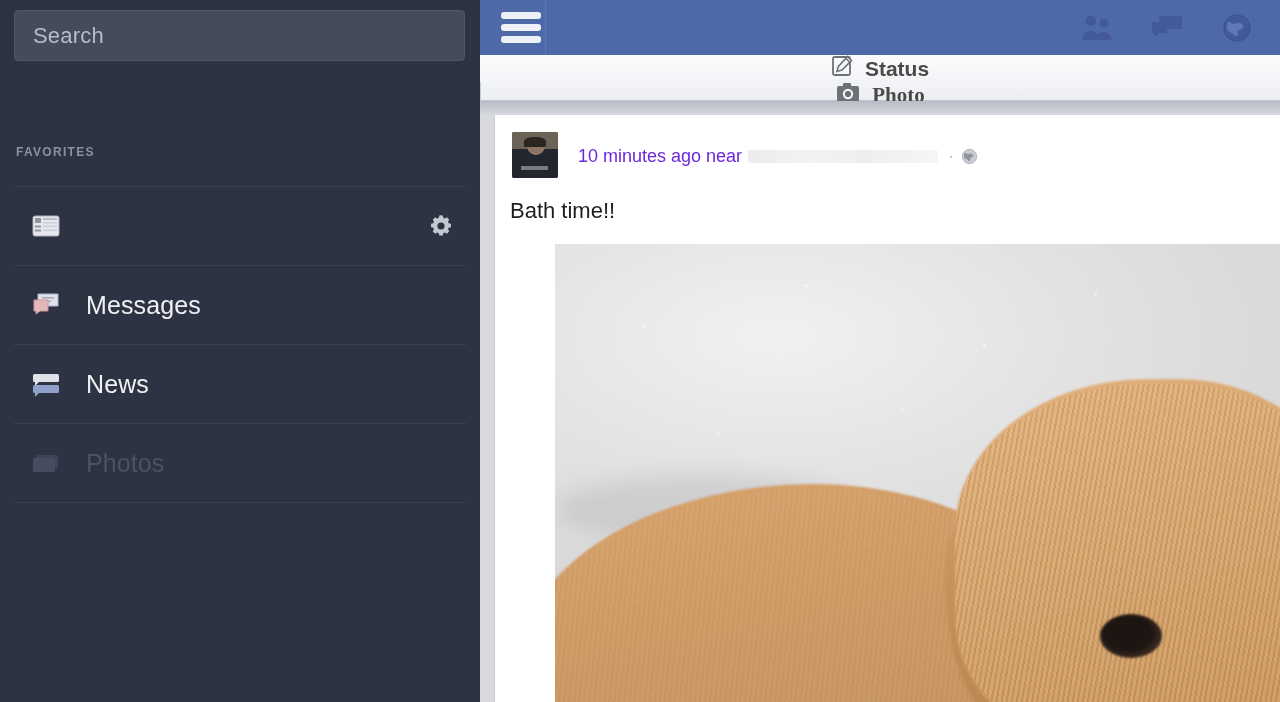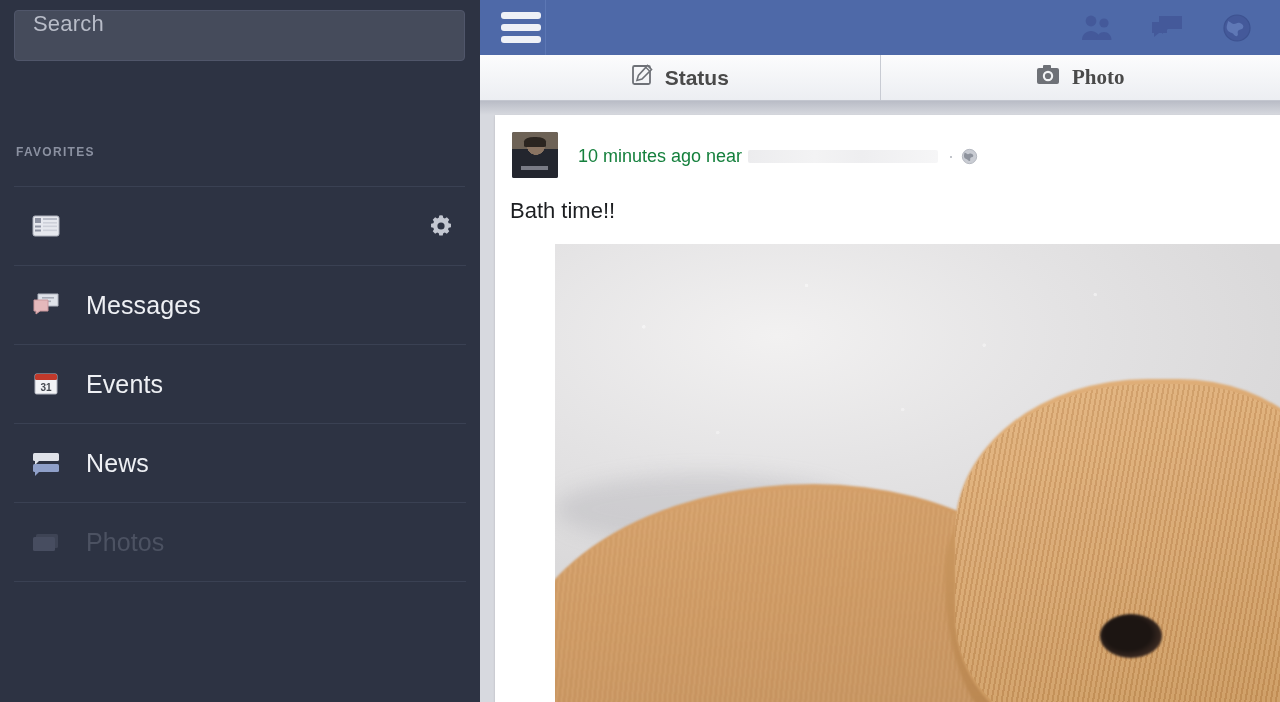--- a/index.html
+++ b/index.html
@@ -17,21 +17,21 @@
     width:480px; height:702px;
     background:#2d3343;
     overflow:hidden;
   }
   .search-box {
     position:absolute; left:14px; top:10px;
     width:451px; height:51px;
     background:#454b5b;
     border:1px solid #50566a;
     border-radius:4px;
-    display:flex; align-items:flex-start;
+    display:flex; align-items:center;
     padding-left:18px;
   }
   .search-box .ph {
     color:#b8bcc8; font-size:22px; letter-spacing:0.2px;
   }
   .fav-header {
     position:absolute; left:16px; top:145px;
     color:#8b91a1; font-size:12px; font-weight:bold;
     letter-spacing:1.3px;
   }
@@ -101,20 +101,21 @@
     width:38px; height:38px;
     display:flex; align-items:center; justify-content:center;
   }
 
   .tabbar {
     position:absolute; left:0; top:55px;
     width:800px; height:46px;
     background:linear-gradient(#fcfcfd,#eceef2);
     border-bottom:1px solid #c3c6cf;
     display:flex;
+    flex-direction:column;
   }
   .tab {
     flex:1 1 0; height:45px;
     display:flex; align-items:center; justify-content:center;
     gap:12px;
     color:#4a4a4a; font-size:21px; font-weight:bold;
     position:relative;
   }
   .tab + .tab { border-left:1px solid #c8cbd3;font-family:Liberation Serif, serif; }
   .tabshadow {
@@ -154,21 +155,21 @@
     position:absolute; left:20%; bottom:18%;
     width:58%; height:8%;
     background:#8e919b; opacity:.8;
   }
   .post-meta {
     margin-left:20px; padding-top:14px;
     flex:1 1 auto; position:relative;
     display:flex; align-items:center;
   }
   .post-meta .ts {
-    color:#15803d; font-size:18px; white-space:nowrap;
+    color:#6d28d9; font-size:18px; white-space:nowrap;
   }
   .post-meta .loc-redacted {
     margin-left:6px;
     height:13px; width:190px;
     background:linear-gradient(90deg,#ececee 0%, #f3f3f4 35%, #eeeef0 60%, #f6f6f7 100%);
     border-radius:2px;
   }
   .post-meta .dot {
     margin-left:10px; color:#b9bcc3; font-size:18px;
   }
@@ -295,30 +296,20 @@
           <svg width="28" height="26" viewBox="0 0 28 26">
             <path d="M6 2h20v12H13l-5 4v-4H6z" fill="#dfe2e9" stroke="#b3b7c2" stroke-width="1"></path>
             <rect x="10" y="5" width="12" height="1.6" fill="#a7abb7"></rect>
             <rect x="10" y="8.5" width="9" height="1.6" fill="#a7abb7"></rect>
             <path d="M2 8h14v11H8l-4 3v-3H2z" fill="#e4b8bb" stroke="#c9979c" stroke-width="1"></path>
           </svg>
         </span>
         <span class="lbl">Messages</span>
       </div>
 
-      <div class="nav-item">
-        <span class="icon-wrap">
-          <svg width="26" height="26" viewBox="0 0 26 26">
-            <rect x="2" y="3" width="22" height="20" rx="1.5" fill="#f2f3f6" stroke="#b0b4bf" stroke-width="1"></rect>
-            <rect x="2" y="3" width="22" height="6" rx="1.5" fill="#c0392b"></rect>
-            <text x="13" y="19.5" font-family="Liberation Sans, sans-serif" font-size="10" font-weight="bold" fill="#44484f" text-anchor="middle">31</text>
-          </svg>
-        </span>
-        <span class="lbl">Events</span>
-      </div>
 
 
 
       <div class="nav-item">
         <span class="icon-wrap">
           <svg width="30" height="26" viewBox="0 0 30 26">
             <rect x="2" y="3" width="26" height="8" rx="1.5" fill="#dfe2e9"></rect>
             <path d="M4 11l0 4 4-4z" fill="#dfe2e9"></path>
             <rect x="2" y="14" width="26" height="8" rx="1.5" fill="#8fa0c9"></rect>
             <path d="M4 22l0 4 4-4z" fill="#8fa0c9"></path>

